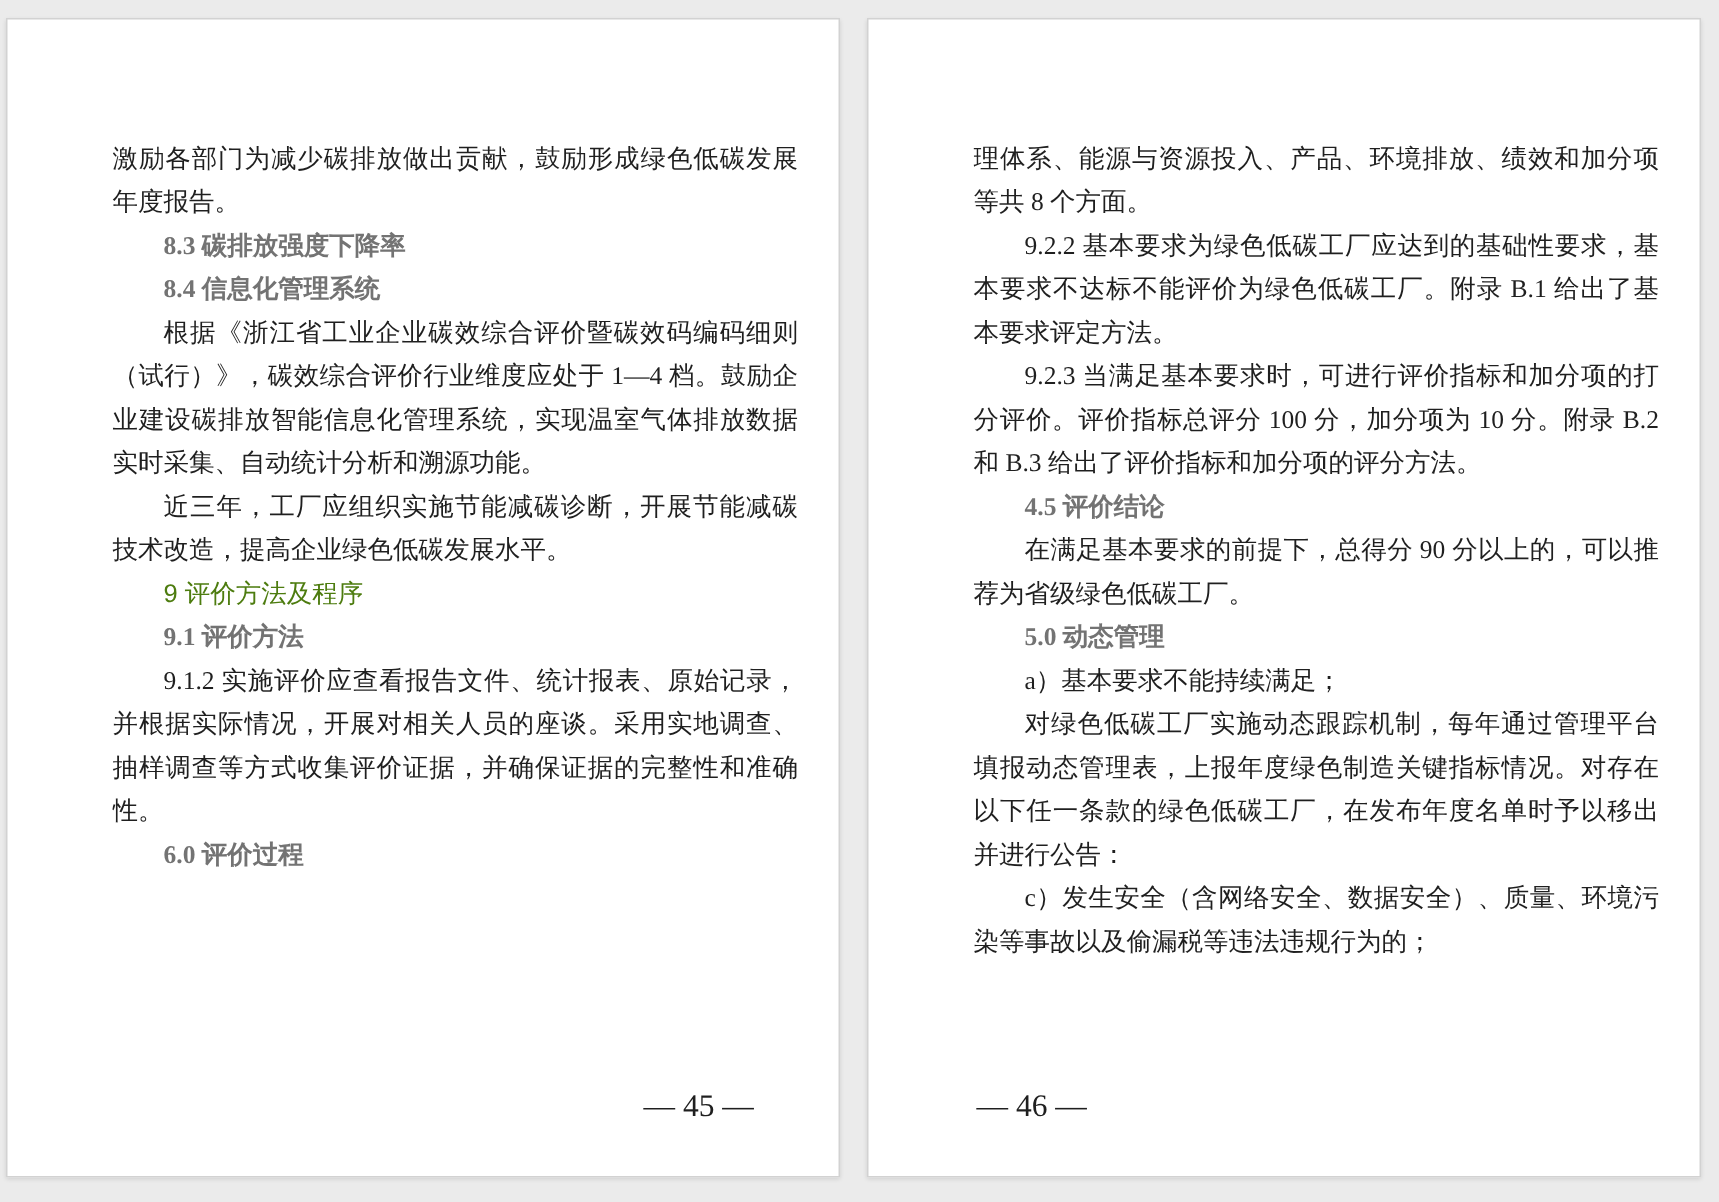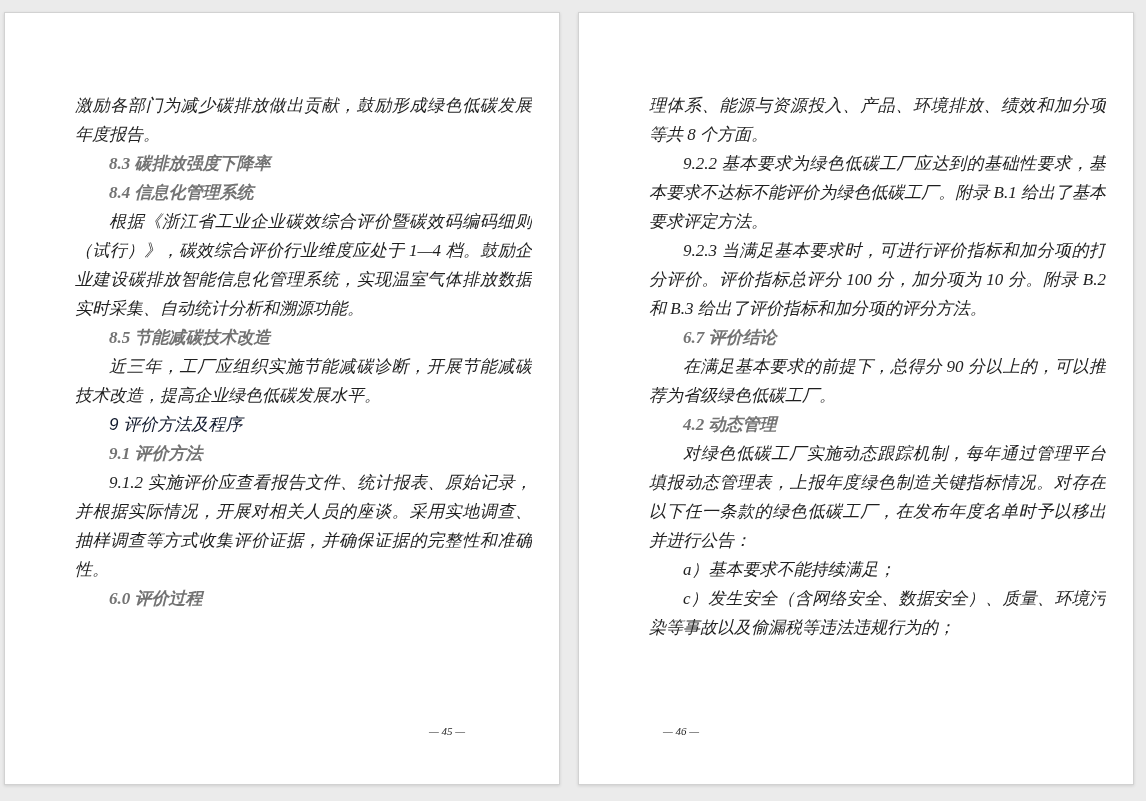--- a/index.html
+++ b/index.html
@@ -6,21 +6,20 @@
   body {
     width: 1146px; height: 801px;
     background: #ebebeb;
     overflow: hidden;
     font-family: "Liberation Serif", "DejaVu Serif", serif;
   }
   .canvas {
     position: relative;
     width: 1146px; height: 801px;
     background: #ebebeb;
-    font-style: italic;
   }
   .page {
     position: absolute;
     top: 12px;
     width: 556px; height: 773px;
     background: #ffffff;
     border: 1px solid #d2d2d2;
     box-shadow: 0 1px 3px rgba(0,0,0,0.12);
     box-sizing: border-box;
     overflow: hidden;
@@ -42,61 +41,60 @@
     text-justify: inter-ideograph;
   }
   .para.indent { text-indent: 34px; }
   .para.heading-bold {
     font-weight: bold;
     color: #737373;
   }
   .para.heading-sans {
     font-family: "Liberation Sans", "DejaVu Sans", sans-serif;
     font-weight: normal;
-    color: #0f172a;
+    color: #4d7c0f;
   }
   .page-number {
     position: absolute;
     top: 712px;
-    font-size: 11px;
+    font-size: 21px;
     color: #1f1f1f;
     white-space: nowrap;
   }
   .pn-45 { left: 424px; }
-  .pn-46 { left: 84px; }
+  .pn-46 { left: 72px; }
 </style>
 </head>
 <body>
 
 <div class="canvas">
 
   <div class="page page-left">
     <div class="page-text">
         <p class="para body">激励各部门为减少碳排放做出贡献，鼓励形成绿色低碳发展年度报告。</p>
         <p class="para heading-bold indent">8.3 碳排放强度下降率</p>
         <p class="para heading-bold indent">8.4 信息化管理系统</p>
         <p class="para body indent">根据《浙江省工业企业碳效综合评价暨碳效码编码细则（试行）》，碳效综合评价行业维度应处于 1—4 档。鼓励企业建设碳排放智能信息化管理系统，实现温室气体排放数据实时采集、自动统计分析和溯源功能。</p>
-        <p class="para heading-bold indent">8.5 节能减碳技术改造</p>
         <p class="para body indent">近三年，工厂应组织实施节能减碳诊断，开展节能减碳技术改造，提高企业绿色低碳发展水平。</p>
         <p class="para heading-sans indent">9 评价方法及程序</p>
         <p class="para heading-bold indent">9.1 评价方法</p>
         <p class="para body indent">9.1.2 实施评价应查看报告文件、统计报表、原始记录，并根据实际情况，开展对相关人员的座谈。采用实地调查、抽样调查等方式收集评价证据，并确保证据的完整性和准确性。</p>
         <p class="para heading-bold indent">6.0 评价过程</p>
       </div>
     <div class="page-number pn-45">— 45 —</div>
   </div>
 
   <div class="page page-right">
     <div class="page-text">
         <p class="para body">理体系、能源与资源投入、产品、环境排放、绩效和加分项等共 8 个方面。</p>
         <p class="para body indent">9.2.2 基本要求为绿色低碳工厂应达到的基础性要求，基本要求不达标不能评价为绿色低碳工厂。附录 B.1 给出了基本要求评定方法。</p>
         <p class="para body indent">9.2.3 当满足基本要求时，可进行评价指标和加分项的打分评价。评价指标总评分 100 分，加分项为 10 分。附录 B.2 和 B.3 给出了评价指标和加分项的评分方法。</p>
-        <p class="para heading-bold indent">6.7 评价结论</p>
+        <p class="para heading-bold indent">4.5 评价结论</p>
         <p class="para body indent">在满足基本要求的前提下，总得分 90 分以上的，可以推荐为省级绿色低碳工厂。</p>
-        <p class="para heading-bold indent">4.2 动态管理</p>
+        <p class="para heading-bold indent">5.0 动态管理</p>
+        <p class="para body indent">a）基本要求不能持续满足；</p>
         <p class="para body indent">对绿色低碳工厂实施动态跟踪机制，每年通过管理平台填报动态管理表，上报年度绿色制造关键指标情况。对存在以下任一条款的绿色低碳工厂，在发布年度名单时予以移出并进行公告：</p>
-        <p class="para body indent">a）基本要求不能持续满足；</p>
         <p class="para body indent">c）发生安全（含网络安全、数据安全）、质量、环境污染等事故以及偷漏税等违法违规行为的；</p>
       </div>
     <div class="page-number pn-46">— 46 —</div>
   </div>
 
 </div>
 
 </body></html>

